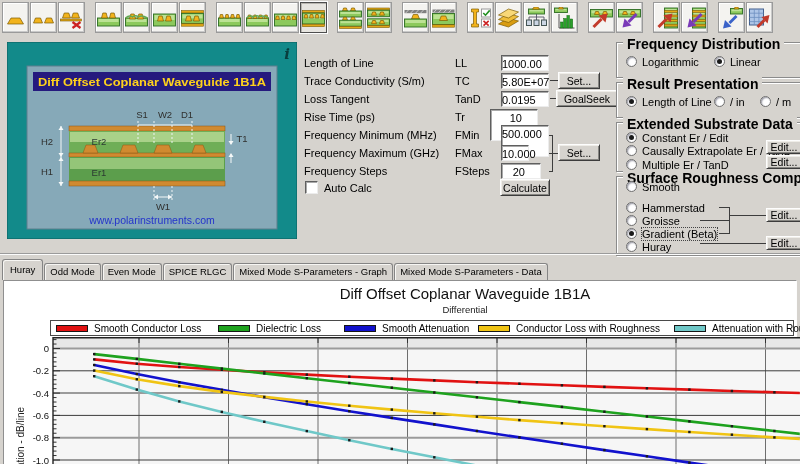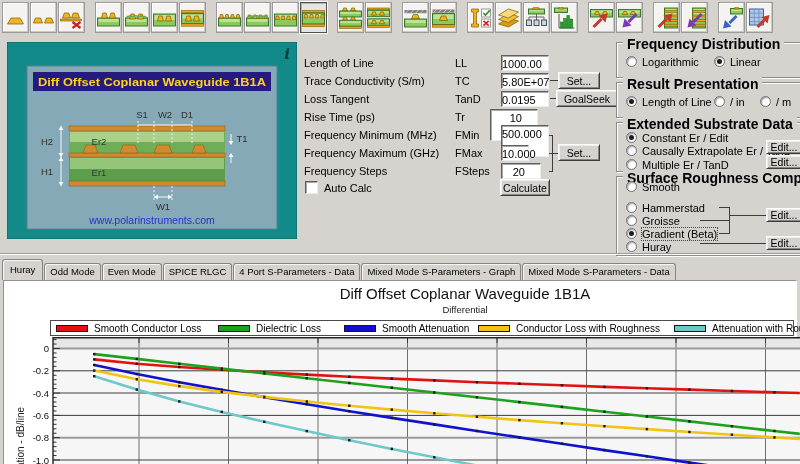--- a/index.html
+++ b/index.html
@@ -474,21 +474,20 @@
   <div class="ln" style="left:730px;top:215px;width:36px;height:1px"></div>
   <div class="ln" style="left:700px;top:243px;width:66px;height:1px"></div>
 
   <div class="divider"></div>
 
   <div id="tabs">
     <div class="tab sel">Huray</div>
     <div class="tab">Odd Mode</div>
     <div class="tab">Even Mode</div>
     <div class="tab">SPICE RLGC</div>
-    <div class="tab">4 Port S-Parameters - Data</div>
     <div class="tab">Mixed Mode S-Parameters - Graph</div>
     <div class="tab">Mixed Mode S-Parameters - Data</div>
 
   </div>
 
   <div id="chartpanel"></div>
   <div id="chart-title">Diff Offset Coplanar Waveguide 1B1A</div>
   <div id="chart-subtitle">Differential</div>
 
   <div id="legendbox"></div>

